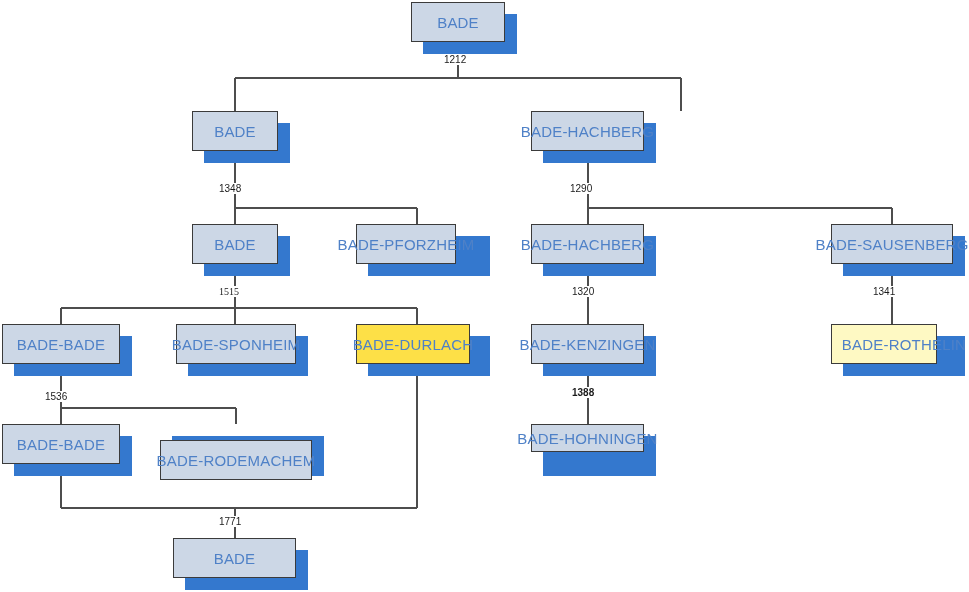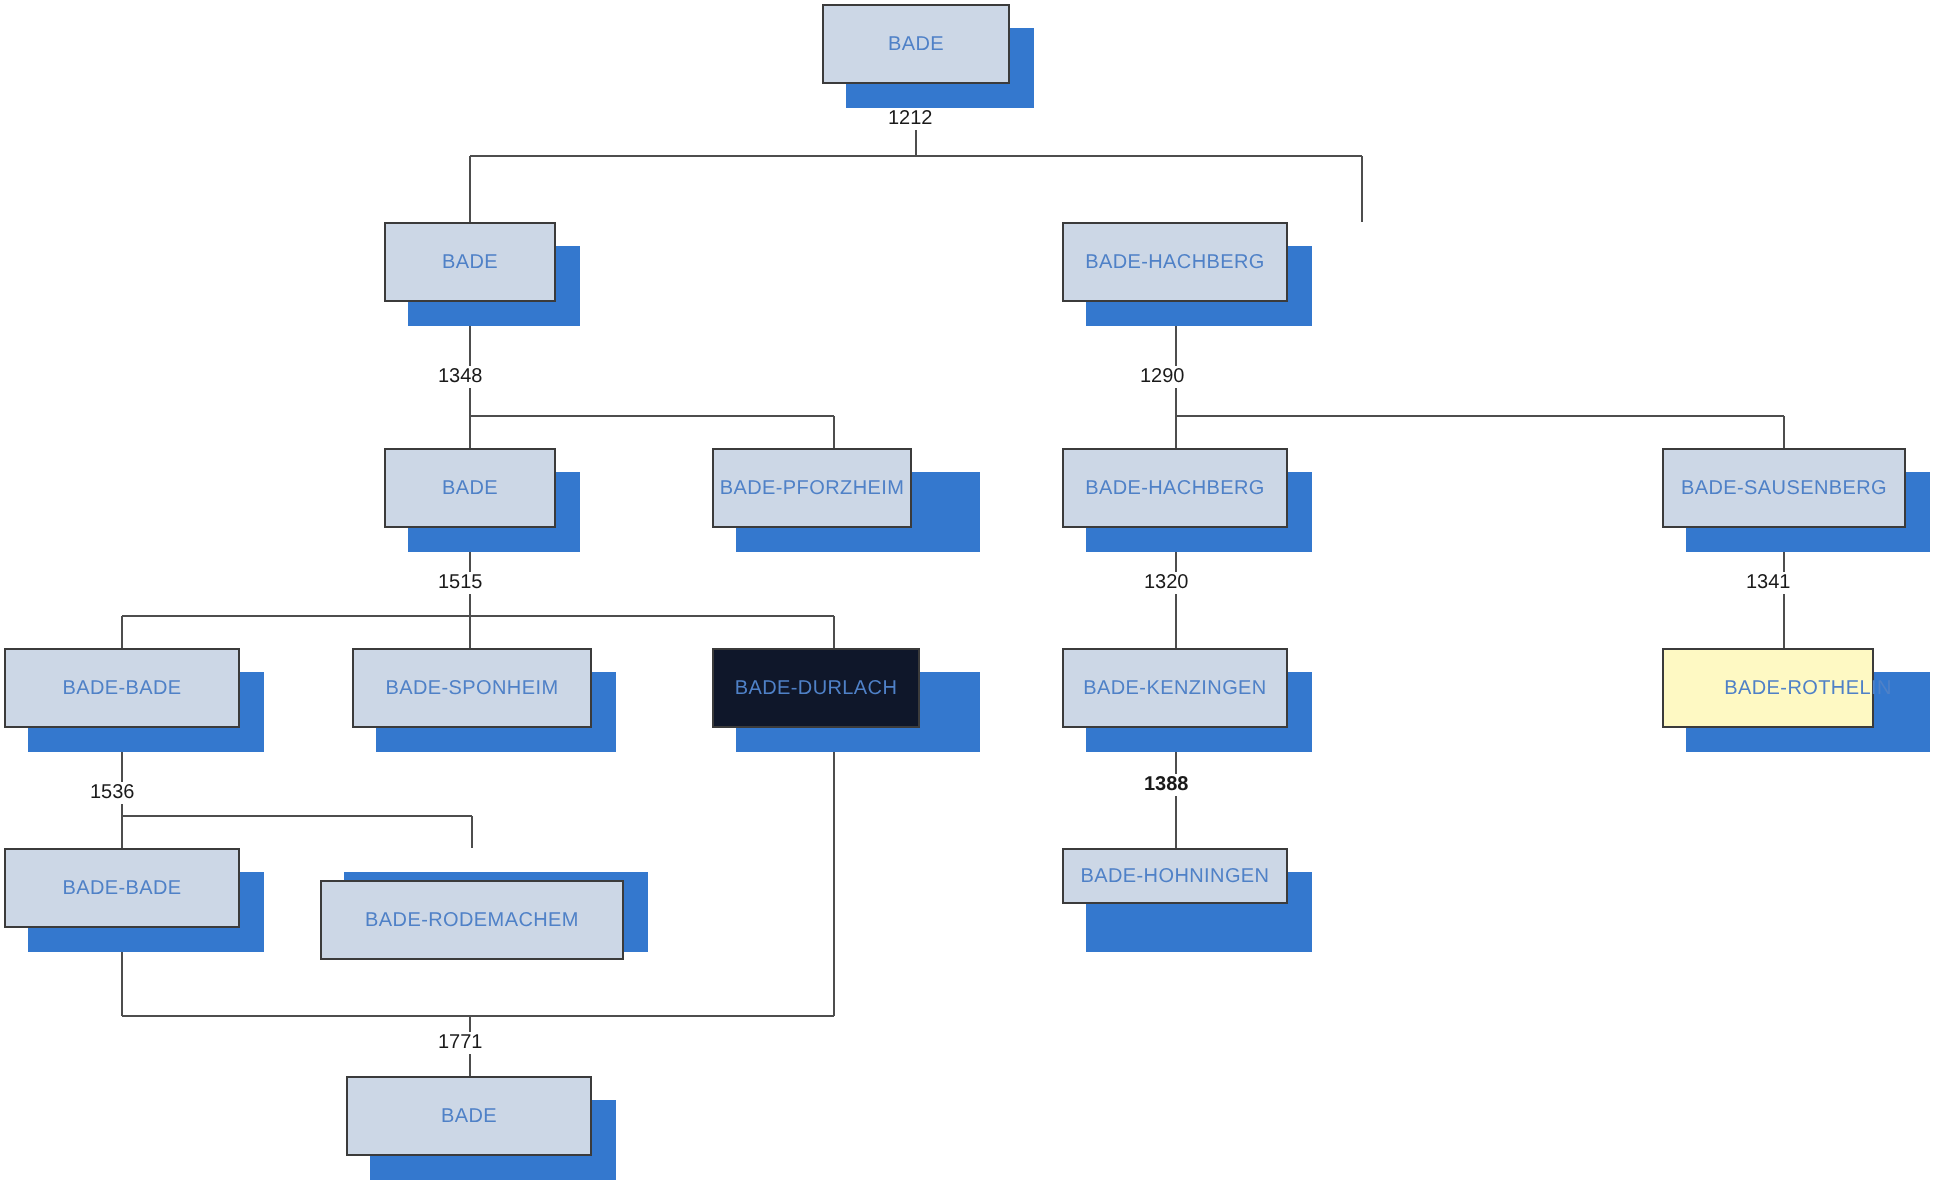--- a/index.html
+++ b/index.html
@@ -23,21 +23,21 @@
     top: 0;
     width: 969px;
     height: 592px;
   }
   .node {
     position: absolute;
     box-sizing: border-box;
     background: #ccd7e6;
     border: 1px solid #3b3b3b;
     color: #4f81c7;
-    font-size: 10px;
+    font-size: 15px;
     letter-spacing: 0.2px;
     display: flex;
     align-items: center;
     justify-content: center;
     text-align: center;
     z-index: 3;
     white-space: nowrap;
   }
   .shadow {
     position: absolute;
@@ -114,33 +114,33 @@
   <div id="node-layer">
       <div class="node" style="left: 411px; top: 2px; width: 94px; height: 40px; background: rgb(204, 215, 230); border-color: rgb(59, 59, 59); color: rgb(79, 129, 199);">BADE</div>
       <div class="node" style="left: 192px; top: 111px; width: 86px; height: 40px; background: rgb(204, 215, 230); border-color: rgb(59, 59, 59); color: rgb(79, 129, 199);">BADE</div>
       <div class="node" style="left: 531px; top: 111px; width: 113px; height: 40px; background: rgb(204, 215, 230); border-color: rgb(59, 59, 59); color: rgb(79, 129, 199);">BADE-HACHBERG</div>
       <div class="node" style="left: 192px; top: 224px; width: 86px; height: 40px; background: rgb(204, 215, 230); border-color: rgb(59, 59, 59); color: rgb(79, 129, 199);">BADE</div>
       <div class="node" style="left: 356px; top: 224px; width: 100px; height: 40px; background: rgb(204, 215, 230); border-color: rgb(59, 59, 59); color: rgb(79, 129, 199);">BADE-PFORZHEIM</div>
       <div class="node" style="left: 531px; top: 224px; width: 113px; height: 40px; background: rgb(204, 215, 230); border-color: rgb(59, 59, 59); color: rgb(79, 129, 199);">BADE-HACHBERG</div>
       <div class="node" style="left: 831px; top: 224px; width: 122px; height: 40px; background: rgb(204, 215, 230); border-color: rgb(59, 59, 59); color: rgb(79, 129, 199);">BADE-SAUSENBERG</div>
       <div class="node" style="left: 2px; top: 324px; width: 118px; height: 40px; background: rgb(204, 215, 230); border-color: rgb(59, 59, 59); color: rgb(79, 129, 199);">BADE-BADE</div>
       <div class="node" style="left: 176px; top: 324px; width: 120px; height: 40px; background: rgb(204, 215, 230); border-color: rgb(59, 59, 59); color: rgb(79, 129, 199);">BADE-SPONHEIM</div>
-      <div class="node" style="left: 356px; top: 324px; width: 104px; height: 40px; background: #0f172a; border-color: rgb(59, 59, 59); color: rgb(79, 129, 199);">BADE-DURLACH</div>
+      <div class="node" style="left: 356px; top: 324px; width: 114px; height: 40px; background: #fde047; border-color: rgb(59, 59, 59); color: rgb(79, 129, 199);">BADE-DURLACH</div>
       <div class="node" style="left: 531px; top: 324px; width: 113px; height: 40px; background: rgb(204, 215, 230); border-color: rgb(59, 59, 59); color: rgb(79, 129, 199);">BADE-KENZINGEN</div>
       <div class="node" style="left: 831px; top: 324px; width: 106px; height: 40px; background: #fef9c3; border-color: rgb(59, 59, 59); color: rgb(79, 129, 199); padding-left: 40px;">BADE-ROTHELIN</div>
       <div class="node" style="left: 2px; top: 424px; width: 118px; height: 40px; background: rgb(204, 215, 230); border-color: rgb(59, 59, 59); color: rgb(79, 129, 199);">BADE-BADE</div>
       <div class="node" style="left: 160px; top: 424px; width: 152px; height: 40px; background: rgb(204, 215, 230); border-color: rgb(59, 59, 59); color: rgb(79, 129, 199); margin-top: 16px;">BADE-RODEMACHEM</div>
       <div class="node" style="left: 531px; top: 424px; width: 113px; height: 28px; background: rgb(204, 215, 230); border-color: rgb(59, 59, 59); color: rgb(79, 129, 199);">BADE-HOHNINGEN</div>
       <div class="node" style="left: 173px; top: 538px; width: 123px; height: 40px; background: rgb(204, 215, 230); border-color: rgb(59, 59, 59); color: rgb(79, 129, 199);">BADE</div>
     </div>
   <div id="label-layer">
       <div class="edge-label" style="left: 443px; top: 54px; color: rgb(26, 26, 26);">1212</div>
       <div class="edge-label" style="left: 218px; top: 183px; color: rgb(26, 26, 26);">1348</div>
       <div class="edge-label" style="left: 569px; top: 183px; color: rgb(26, 26, 26);">1290</div>
-      <div class="edge-label" style="left: 218px; top: 286px; color: rgb(26, 26, 26);">1515</div>
+      <div class="edge-label" style="left: 218px; top: 286px; color: rgb(26, 26, 26); font-family: Liberation Serif, serif;">1515</div>
       <div class="edge-label" style="left: 571px; top: 286px; color: rgb(26, 26, 26);">1320</div>
       <div class="edge-label" style="left: 872px; top: 286px; color: rgb(26, 26, 26);">1341</div>
       <div class="edge-label" style="left: 44px; top: 391px; color: rgb(26, 26, 26);">1536</div>
       <div class="edge-label" style="left: 571px; top: 387px; color: rgb(26, 26, 26); font-weight: bold;">1388</div>
       <div class="edge-label" style="left: 218px; top: 516px; color: rgb(26, 26, 26);">1771</div>
     </div>
 
 </div>
 
 </body></html>

